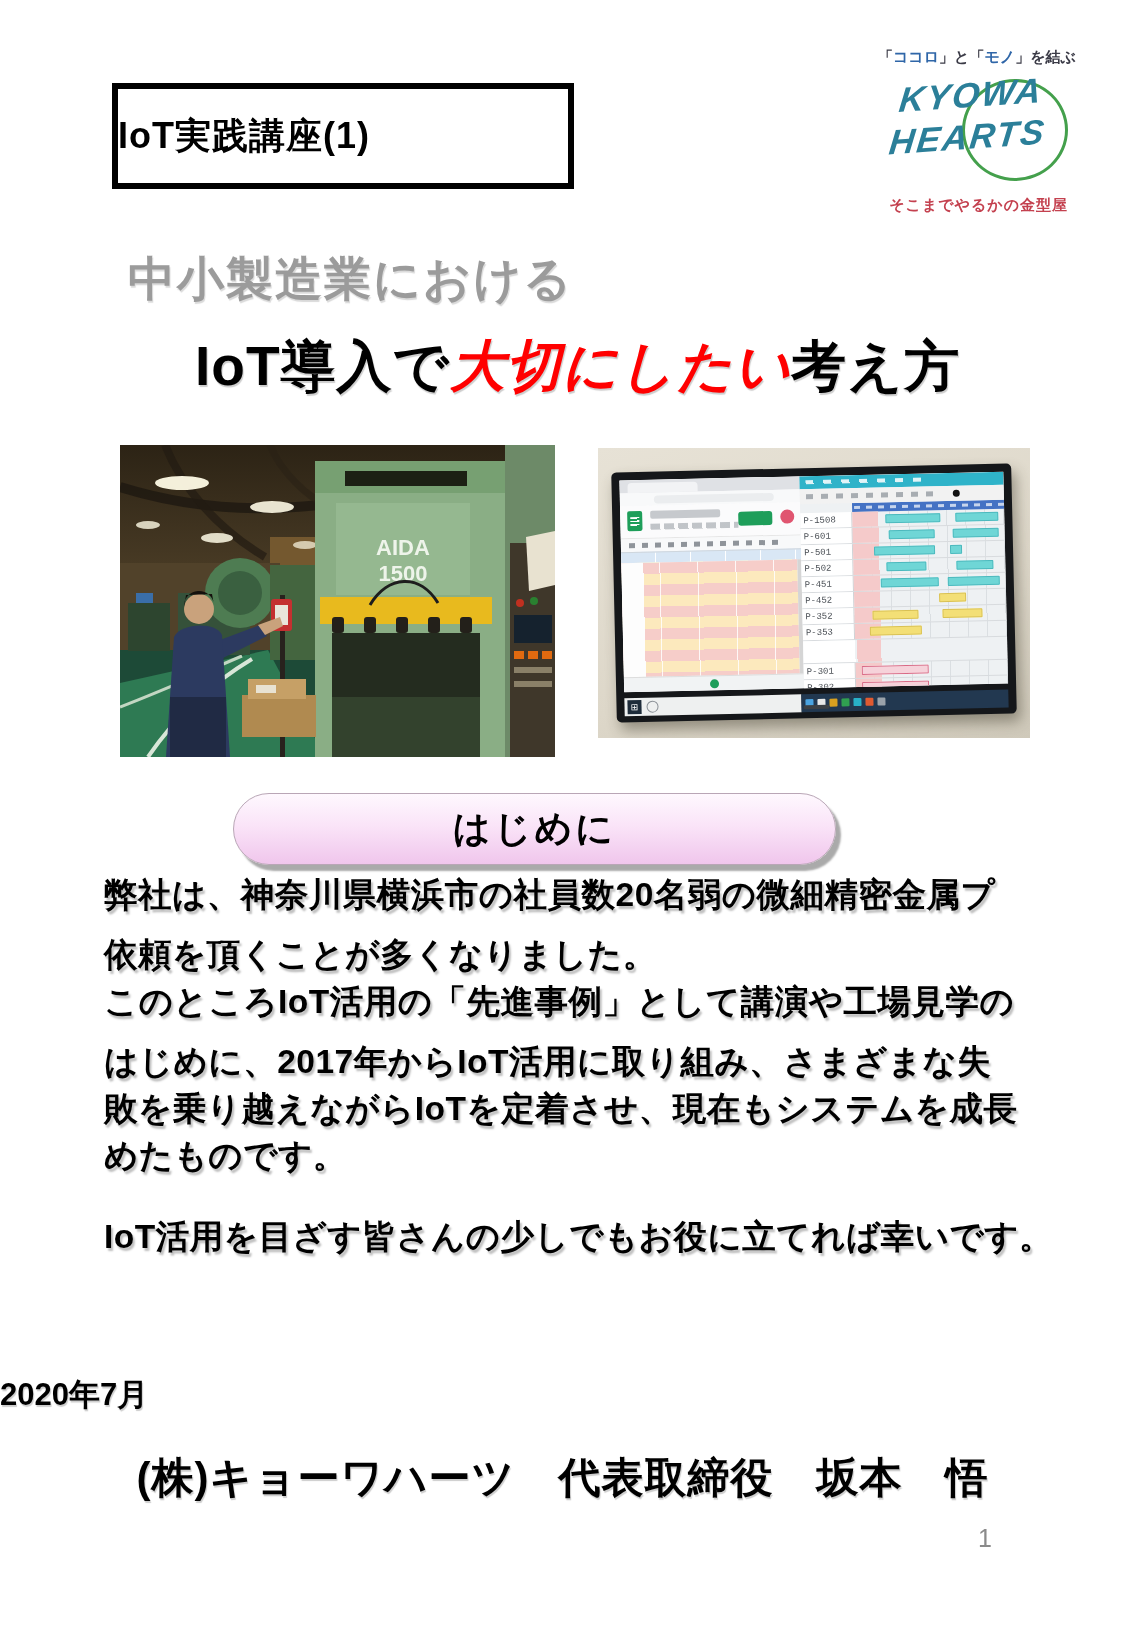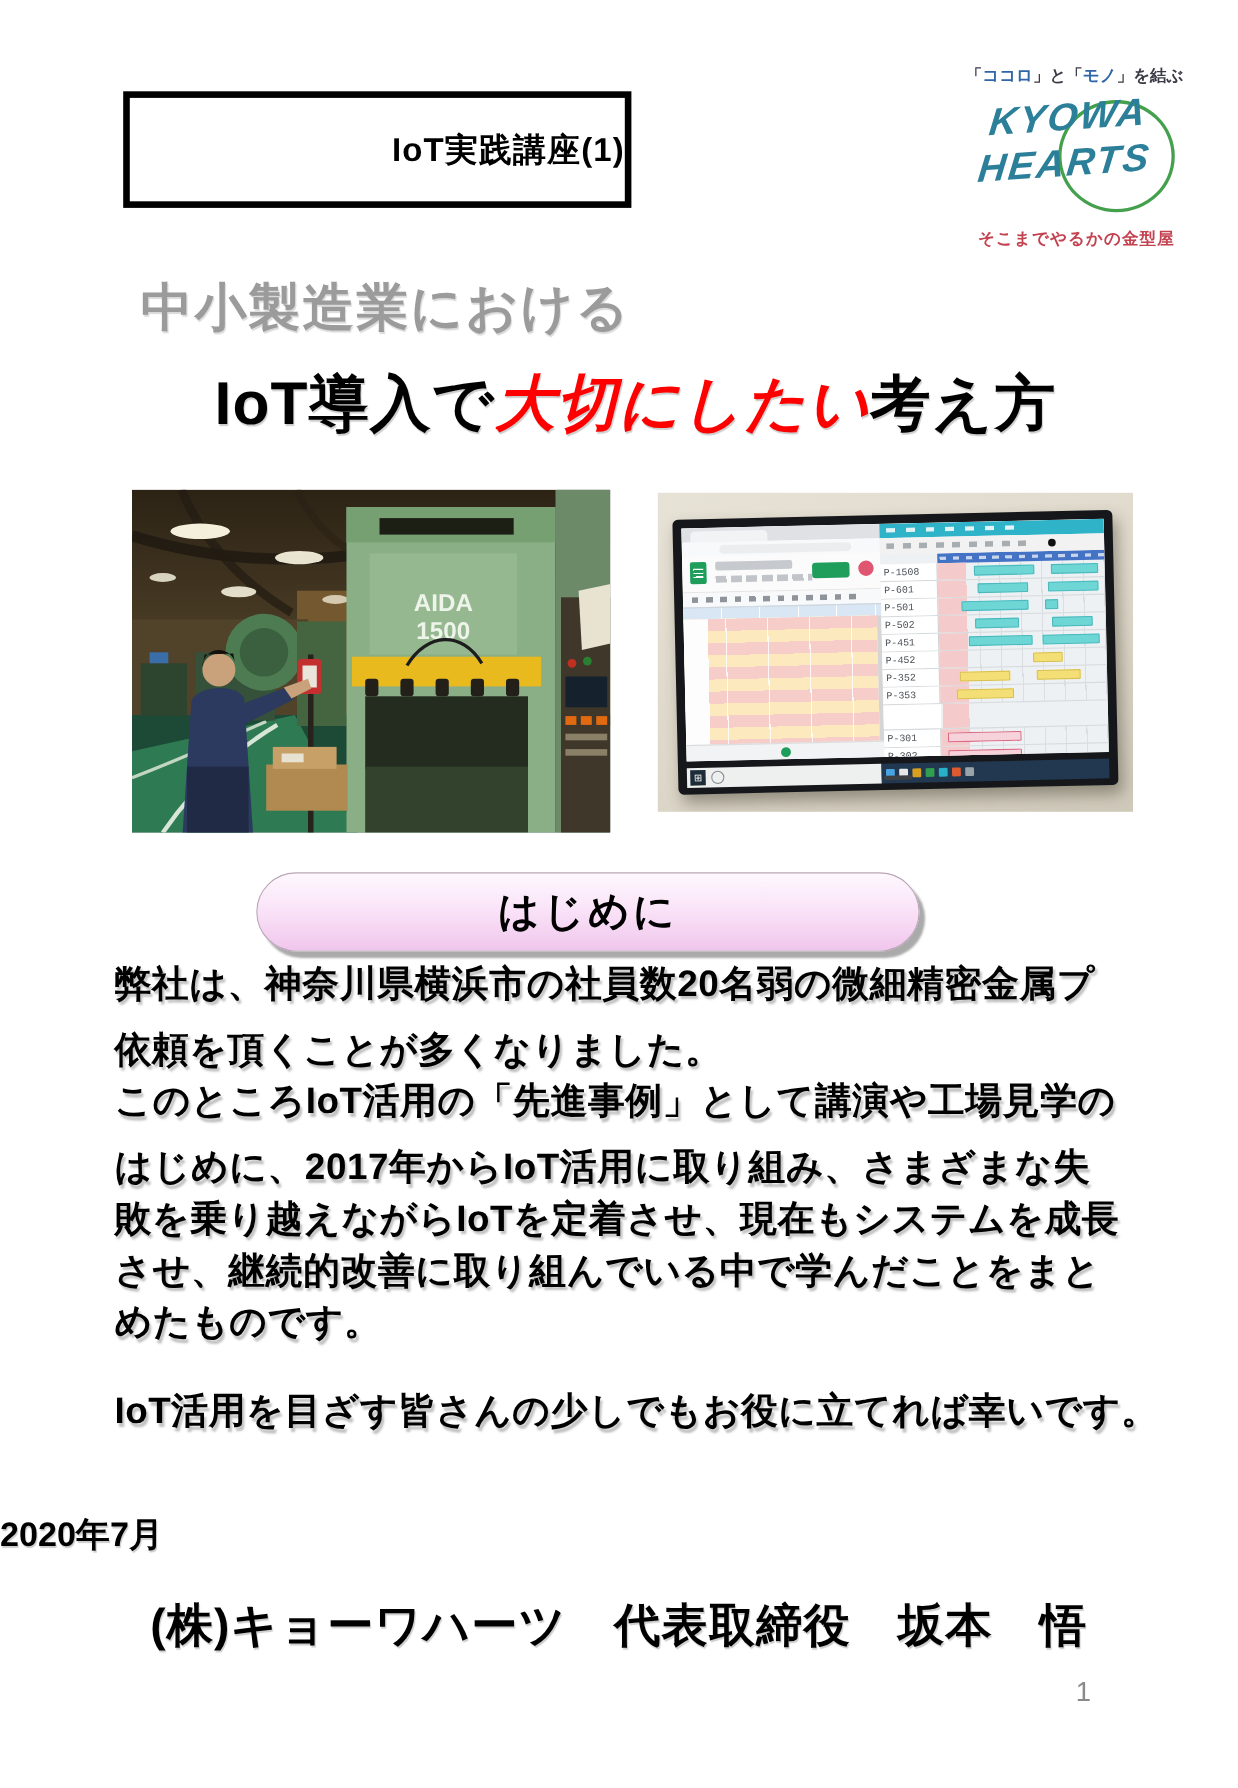--- a/index.html
+++ b/index.html
@@ -1,23 +1,23 @@
 <!DOCTYPE html>
 <html><head>
 <meta charset="utf-8">
 <style>
   html,body{margin:0;padding:0;background:#fff;}
   .page{position:relative;width:1125px;height:1625px;background:#ffffff;overflow:hidden;
         font-family:"Liberation Sans",sans-serif;font-weight:bold;color:#000;margin:0 auto;}
 
   
   .title-box{position:absolute;left:112px;top:83px;width:450px;height:94px;border:6px solid #000;
-             display:flex;align-items:center;justify-content:flex-end;font-size:30px;letter-spacing:1px;}
-
-  .logo-block{position:absolute;left:878px;top:60px;width:190px;}
+             display:flex;align-items:center;justify-content:flex-start;font-size:36px;letter-spacing:1px;}
+
+  .logo-block{position:absolute;left:878px;top:48px;width:190px;}
   .logo-tag-top{font-size:15px;color:#3a3a46;white-space:nowrap;letter-spacing:0;}
   .logo-tag-top .bl{color:#2f66a8;}
   .logo-mark{position:relative;height:142px;}
   .logo-circle{position:absolute;left:84px;top:12px;width:100px;height:96px;border:3.5px solid #44a04c;
                border-radius:50%;}
   .logo-l1,.logo-l2{position:absolute;color:#2b7f99;font-style:italic;font-size:35px;
                     transform:skewX(-10deg) rotate(-4deg);letter-spacing:2px;line-height:1;}
   .logo-l1{left:22px;top:10px;}
   .logo-l2{left:12px;top:52px;}
   .logo-tag-bottom{position:absolute;top:148px;right:0;font-size:15px;color:#c4414f;
@@ -365,21 +365,20 @@
     <p></p>
     <p>
       </p>
       <div>依頼を頂くことが多くなりました。</div>
       <div>このところIoT活用の「先進事例」として講演や工場見学の</div>
     <p></p>
     <p>
       </p>
       <div>はじめに、2017年からIoT活用に取り組み、さまざまな失</div>
       <div>敗を乗り越えながらIoTを定着させ、現在もシステムを成長</div>
-      <div>させ、継続的改善に取り組んでいる中で学んだことをまと</div>
       <div>めたものです。</div>
     <p></p>
     <p class="gap">
       </p>
       <div>IoT活用を目ざす皆さんの少しでもお役に立てれば幸いです。</div>
     <p></p>
   </div>
 
   <div class="footer-date">2020年7月</div>
   <div class="footer-sig">(株)キョーワハーツ　代表取締役　坂本　悟</div>

